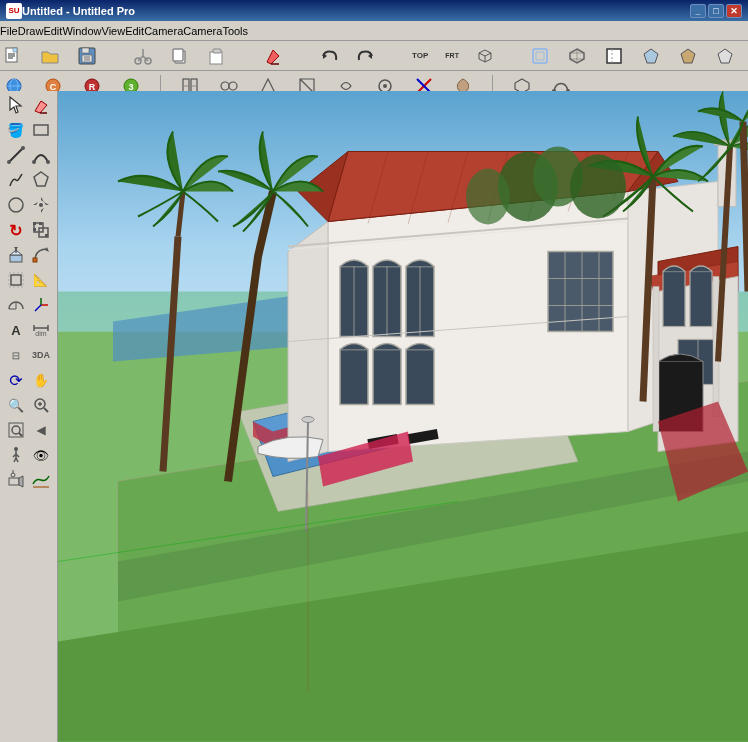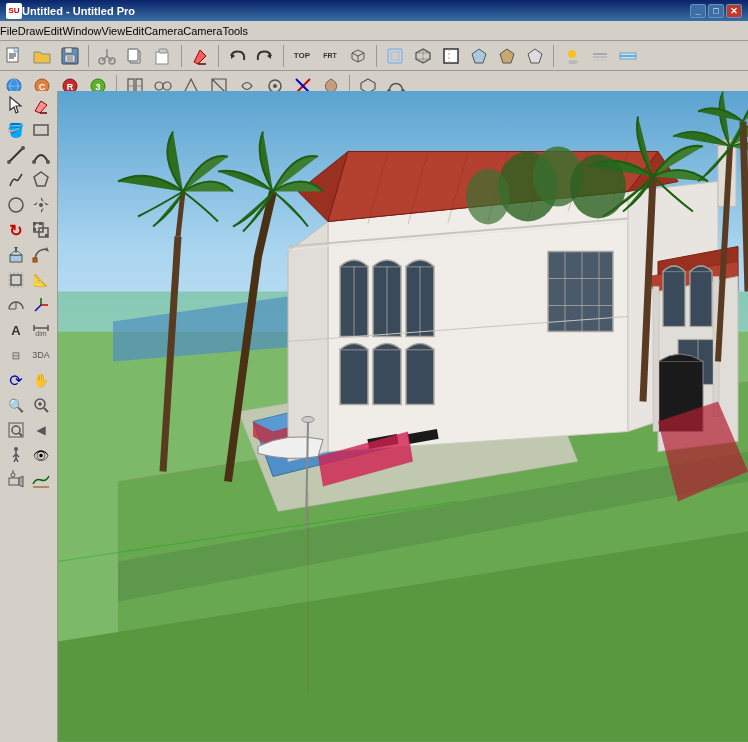--- a/index.html
+++ b/index.html
@@ -49,21 +49,21 @@
       cursor: pointer;
       font-size: 11px;
       color: #000;
     }
 
     
     .toolbar-row {
       display: flex;
       align-items: center;
       padding: 2px 2px;
-      gap: 4px;
+      gap: 15px;
       flex-wrap: nowrap;
     }
 
     .toolbar-sep {
       width: 1px; height: 22px;
       background: #999;
       margin: 0 2px;
     }
 
     .tool-btn {
@@ -526,21 +526,21 @@
           <line x1="3" y1="8" x2="17" y2="8" stroke="#555" stroke-width="1.5"></line>
           <line x1="3" y1="5" x2="3" y2="11" stroke="#555" stroke-width="1.5"></line>
           <line x1="17" y1="5" x2="17" y2="11" stroke="#555" stroke-width="1.5"></line>
           <text x="10" y="16" text-anchor="middle" font-size="7" fill="#555">dim</text>
         </svg>
     </div>
   </div>
 
   <div class="left-tool-row">
     <div class="left-tool-btn" title="Section Plane" style="font-size:10px; color:#555;">⊟</div>
-    <div class="left-tool-btn" title="3D Text" style="font-weight:normal; font-size:9px; color:#555;">3DA</div>
+    <div class="left-tool-btn" title="3D Text" style="font-weight:bold; font-size:9px; color:#555;">3DA</div>
   </div>
 
   <div class="left-tool-row">
     <div class="left-tool-btn" title="Orbit" style="color:#00a; font-size:16px;">⟳</div>
     <div class="left-tool-btn" title="Pan" style="font-size:13px;">✋</div>
   </div>
 
   <div class="left-tool-row">
     <div class="left-tool-btn" title="Zoom" style="font-size:13px;">🔍</div>
     <div class="left-tool-btn" title="Zoom Window">

